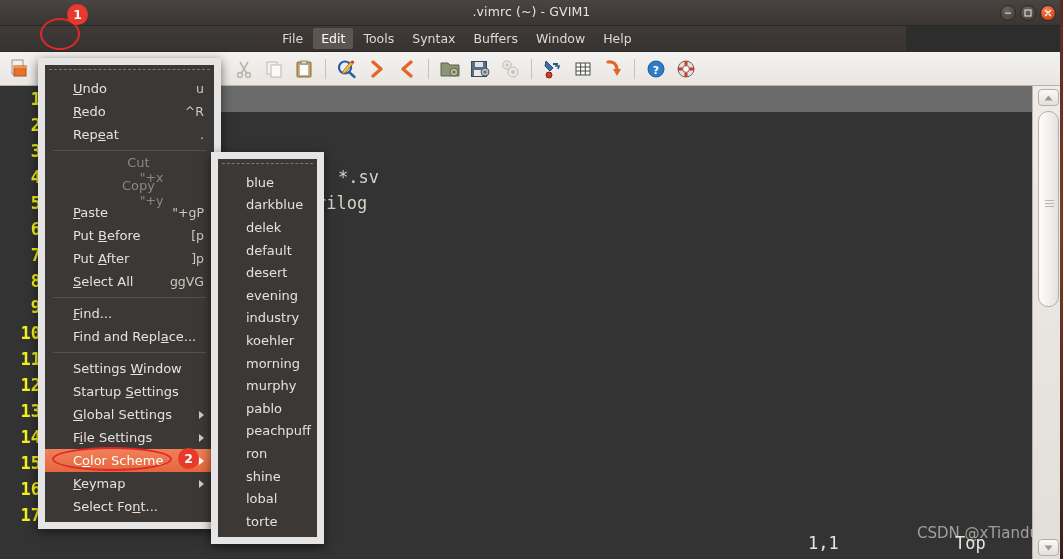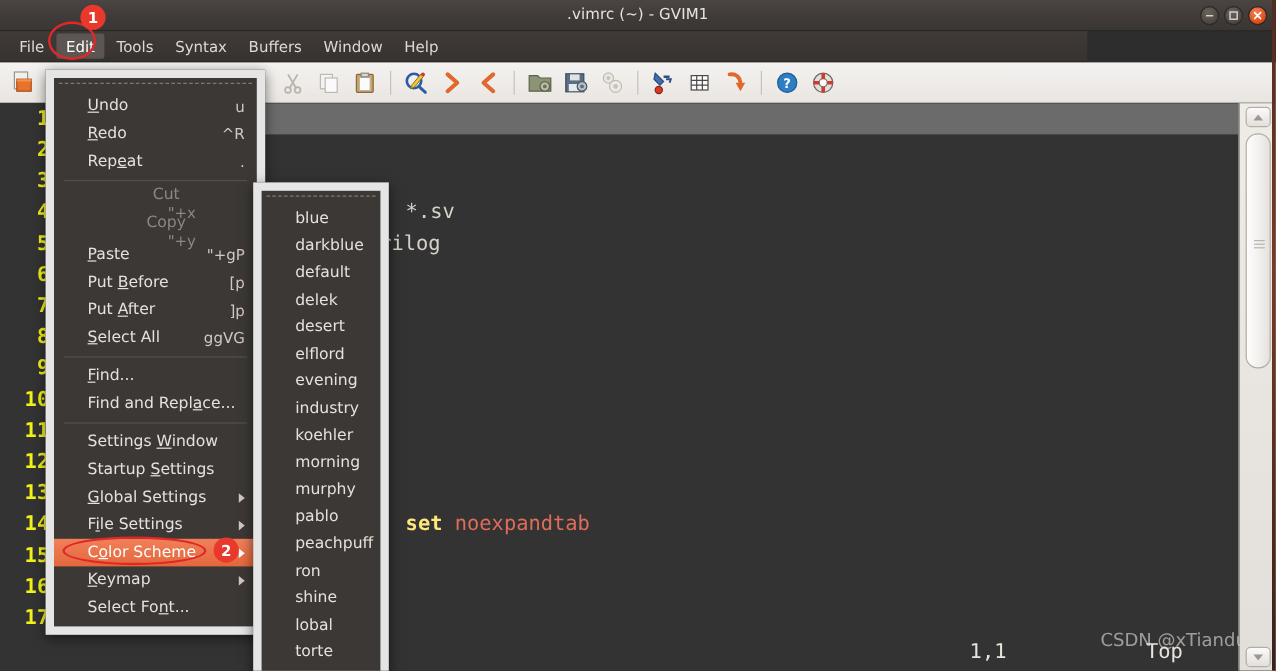--- a/index.html
+++ b/index.html
@@ -32,20 +32,21 @@
   }
   .wb.close { background: radial-gradient(circle at 40% 30%, #f0855a, #dd4814 70%); color: #fff; }
   .wb svg { display:block; }
 
   
   .menubar {
     position: absolute; left: 0; top: 26px; width: 906px; height: 26px;
     background: linear-gradient(180deg,#3f3a37 0%, #373330 100%);
     display: flex; align-items: center; padding-left: 8px; gap: 2px;
     border-bottom: 1px solid #2a2724;
+    justify-content: center;
   }
   .menubar .mi {
     color: #ded9d4; font-size: 12.5px; padding: 3px 8px; border-radius: 2px;
     white-space: nowrap; cursor: default;
   }
   .menubar .mi.active { background: #5c5551; color: #ffffff; }
 
   
   .toolbar {
     position: absolute; left: 0; top: 52px; width: 1063px; height: 34px;
@@ -353,21 +354,20 @@
       <div class="codeline" style="padding-left:292px">*.sv</div>
       <div class="codeline" style="padding-left:270px">rilog</div>
       <div class="codeline"></div>
       <div class="codeline"></div>
       <div class="codeline"></div>
       <div class="codeline"></div>
       <div class="codeline"></div>
       <div class="codeline"></div>
       <div class="codeline"></div>
       <div class="codeline"></div>
-      <div class="codeline" style="padding-left:292px"><span class="kw">set</span> <span class="str">noexpandtab</span></div>
       <div class="codeline"></div>
       <div class="codeline"></div>
       <div class="codeline"></div>
     </div>
 
     <div class="statusline">
       <span class="pos">1,1</span>
       <span class="ruler">Top</span>
     </div>
   </div>
@@ -474,24 +474,23 @@
     </div>
     <div class="row">
       <span>Select Fo<span class="u">n</span>t...</span>
     </div>
   </div>
 
   <div class="menu" id="scheme-menu">
     <div class="menu-dash"></div>
     <div class="row">blue</div>
     <div class="row">darkblue</div>
+    <div class="row">delek</div>
     <div class="row">default</div>
-    <div class="row">delek</div>
     <div class="row">desert</div>
-    <div class="row">elflord</div>
     <div class="row">evening</div>
     <div class="row">industry</div>
     <div class="row">koehler</div>
     <div class="row">morning</div>
     <div class="row">murphy</div>
     <div class="row">pablo</div>
     <div class="row">peachpuff</div>
     <div class="row">ron</div>
     <div class="row">shine</div>
     <div class="row">lobal</div>

